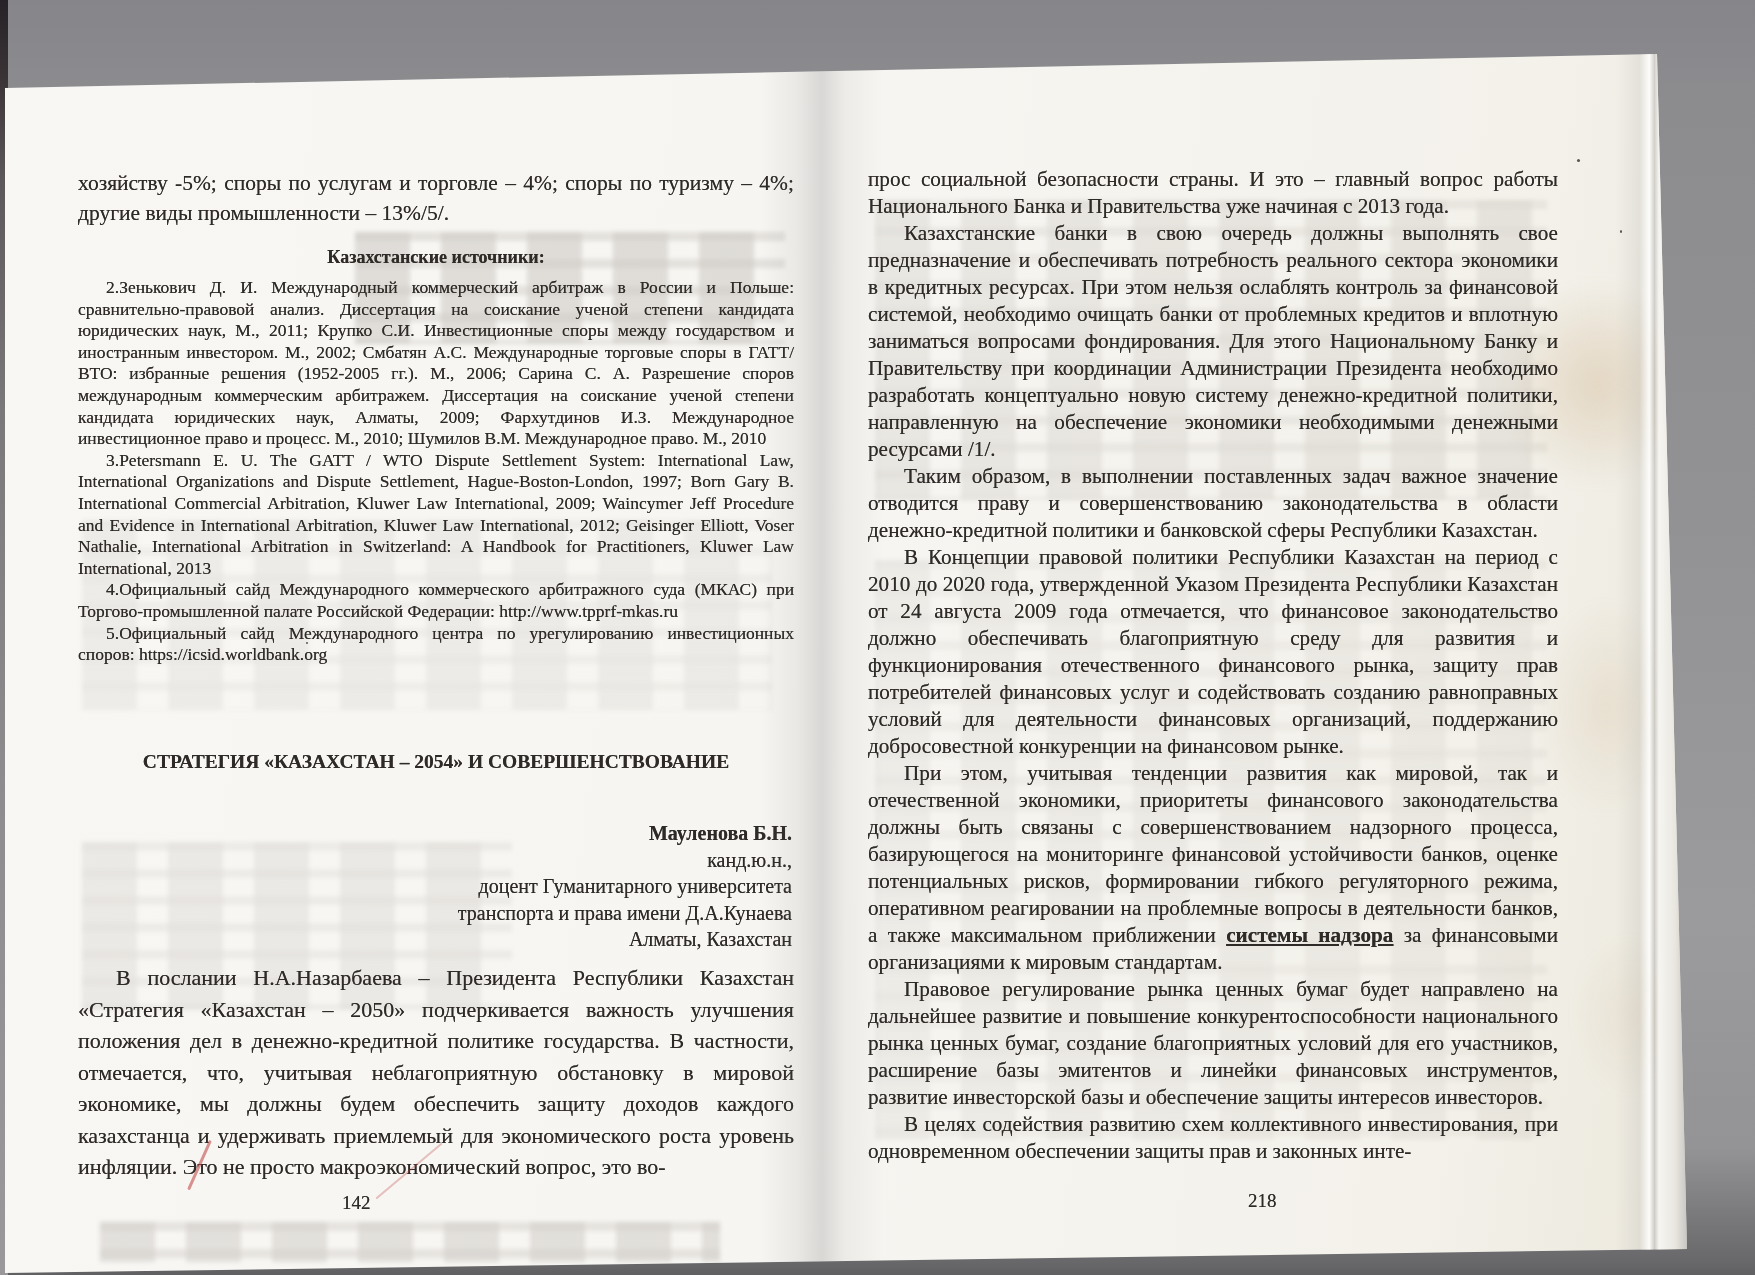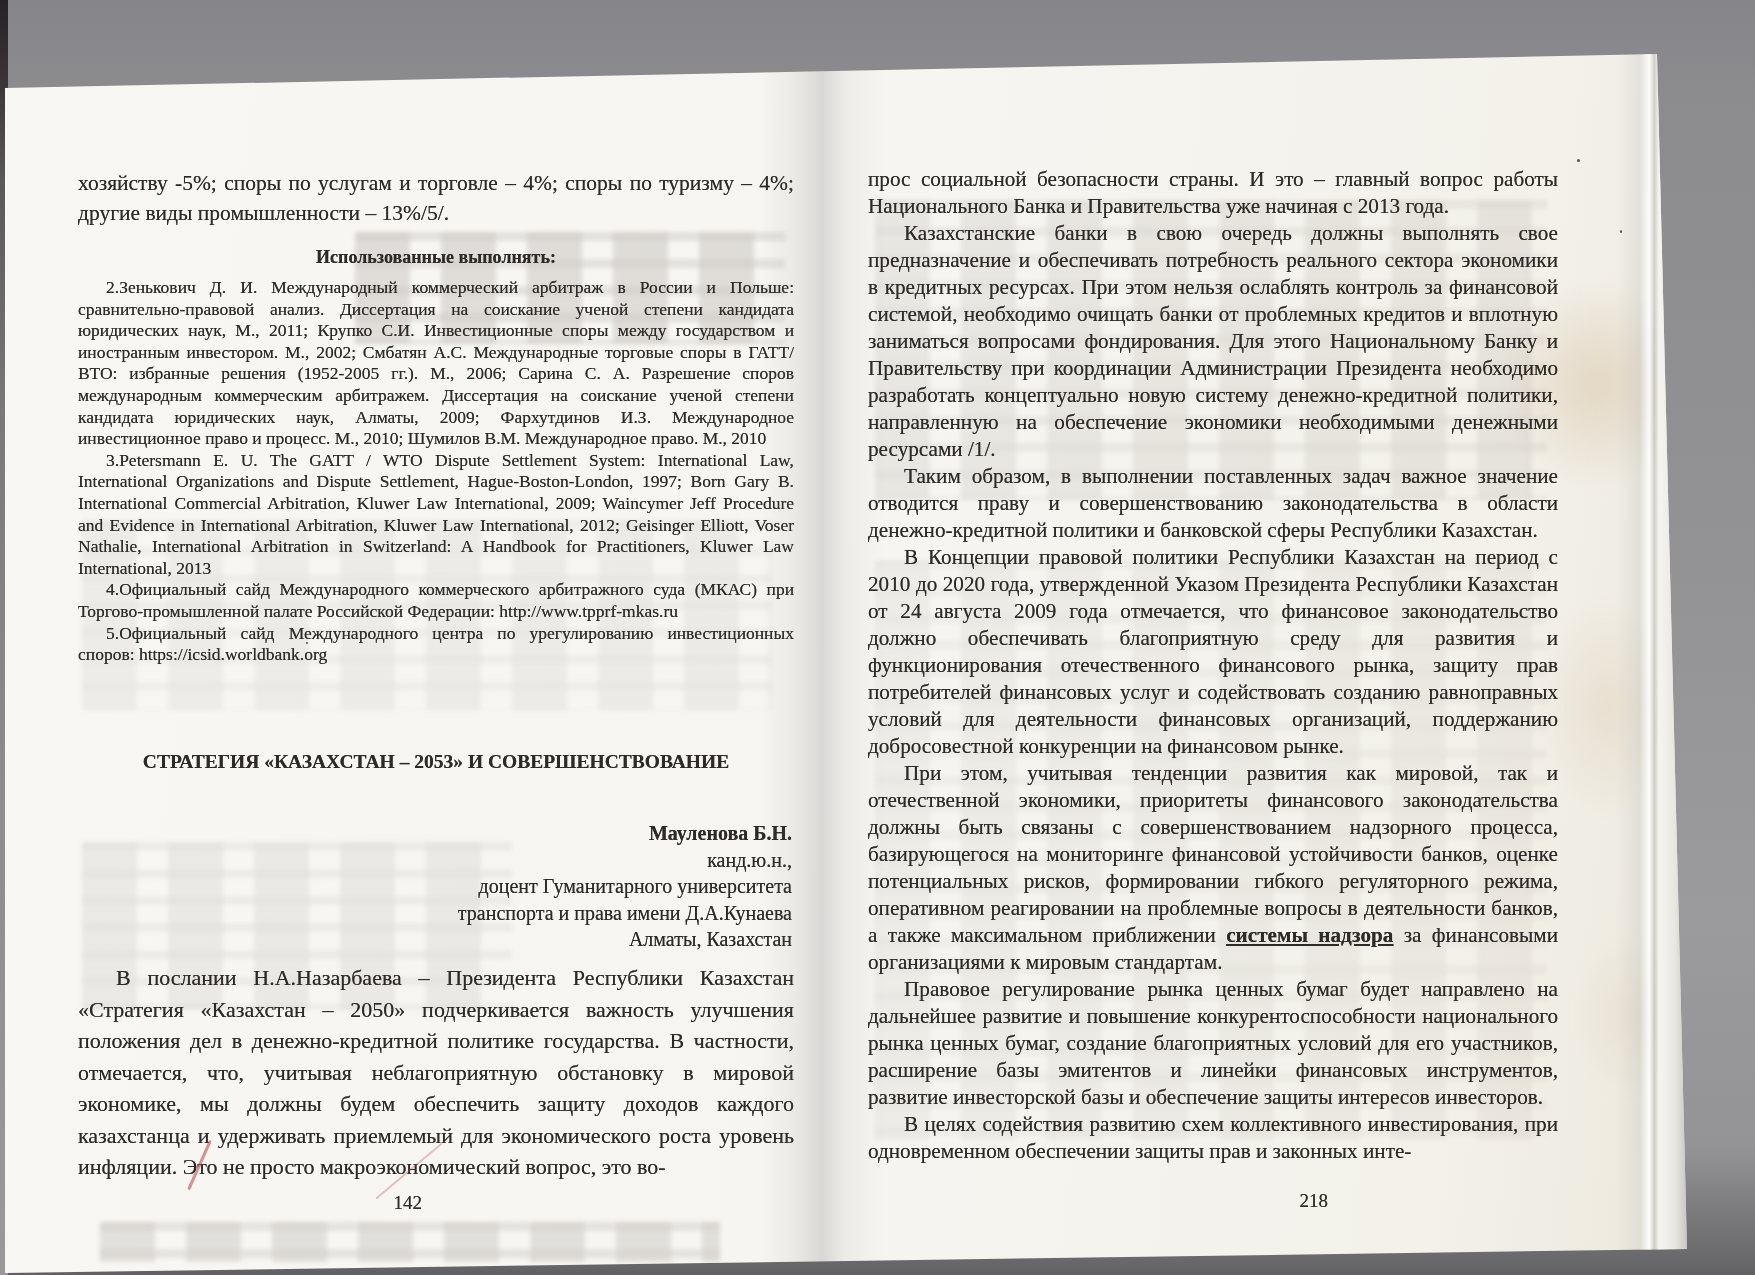--- a/index.html
+++ b/index.html
@@ -64,21 +64,21 @@
   .title{position:absolute;top:748px;left:0;right:0;margin:0;text-align:center;font-size:19.5px;font-weight:bold;line-height:27px;}
   .author{position:absolute;top:820px;left:0;right:2px;text-align:right;font-size:20px;line-height:26.5px;}
   .author-name{font-weight:bold;}
   .body-para{position:absolute;top:962px;left:0;right:0;margin:0;font-size:22px;line-height:31.5px;text-indent:38px;text-align:justify;}
 
   .flow{position:absolute;top:166px;left:0;right:0;font-size:21.2px;line-height:27px;text-align:justify;}
   .flow p{margin:0;text-indent:36px;}
   .flow p.np{text-indent:0;}
   .flow u{text-underline-offset:2px;font-weight:bold;}
 
-  .page-num{position:absolute;font-size:19px;color:#2d2a27;width:80px;text-align:right;text-shadow:0 0 .5px rgba(52,48,44,.75);}
+  .page-num{position:absolute;font-size:19px;color:#2d2a27;width:80px;text-align:left;text-shadow:0 0 .5px rgba(52,48,44,.75);}
   .pn-142{left:342px;top:1192px;}
   .pn-143{left:1248px;top:1190px;}
 </style>
 </head>
 <body>
 
 <div class="canvas">
   <div class="left-strip"></div>
 
   <div class="paper">
@@ -93,30 +93,30 @@
     <div class="stain stain-1"></div>
     <div class="stain stain-2"></div>
     <div class="stain stain-3"></div>
     <div class="speck speck-1"></div>
     <div class="speck speck-2"></div>
     <div class="speck speck-3"></div>
 
     <div class="page-col page-left">
       <p class="cont">хозяйству -5%; споры по услугам и торговле – 4%; споры по туризму – 4%; другие виды промышленности – 13%/5/.</p>
 
-      <h3 class="src-head">Использованные выполнять:</h3>
+      <h3 class="src-head">Казахстанские источники:</h3>
 
       <div class="sources">
         <p>2.Зенькович Д. И. Международный коммерческий арбитраж в России и Польше: сравнительно-правовой анализ. Диссертация на соискание ученой степени кандидата юридических наук, М., 2011; Крупко С.И. Инвестиционные споры между государством и иностранным инвестором. М., 2002; Смбатян А.С. Международные торговые споры в ГАТТ/ВТО: избранные решения (1952-2005 гг.). М., 2006; Сарина С. А. Разрешение споров международным коммерческим арбитражем. Диссертация на соискание ученой степени кандидата юридических наук, Алматы, 2009; Фархутдинов И.З. Международное инвестиционное право и процесс. М., 2010; Шумилов В.М. Международное право. М., 2010</p>
         <p>3.Petersmann E. U. The GATT / WTO Dispute Settlement System: International Law, International Organizations and Dispute Settlement, Hague-Boston-London, 1997; Born Gary B. International Commercial Arbitration, Kluwer Law International, 2009; Waincymer Jeff Procedure and Evidence in International Arbitration, Kluwer Law International, 2012; Geisinger Elliott, Voser Nathalie, International Arbitration in Switzerland: A Handbook for Practitioners, Kluwer Law International, 2013</p>
         <p><span>4.Официальный сайд Международного коммерческого арбитражного суда (МКАС) при Торгово-промышленной палате Российской Федерации: </span><span class="u">http://www.tpprf-mkas.ru</span></p>
         <p>5.Официальный сайд Международного центра по урегулированию инвестиционных споров: https://icsid.worldbank.org</p>
       </div>
 
-      <h1 class="title"><span>СТРАТЕГИЯ «КАЗАХСТАН – 2053» И СОВЕРШЕНСТВОВАНИЕ</span><br></h1>
+      <h1 class="title"><span>СТРАТЕГИЯ «КАЗАХСТАН – 2054» И СОВЕРШЕНСТВОВАНИЕ</span><br></h1>
 
       <div class="author">
         <div class="author-name">Мауленова Б.Н.</div>
         <div>канд.ю.н.,</div>
         <div>доцент Гуманитарного университета</div>
         <div>транспорта и права имени Д.А.Кунаева</div>
         <div>Алматы, Казахстан</div>
       </div>
 
       <p class="body-para">В послании Н.А.Назарбаева – Президента Республики Казахстан «Стратегия «Казахстан – 2050» подчеркивается важность улучшения положения дел в денежно-кредитной политике государства. В частности, отмечается, что, учитывая неблагоприятную обстановку в мировой экономике, мы должны будем обеспечить защиту доходов каждого казахстанца и удерживать приемлемый для экономического роста уровень инфляции. Это не просто макроэкономический вопрос, это во-</p>

